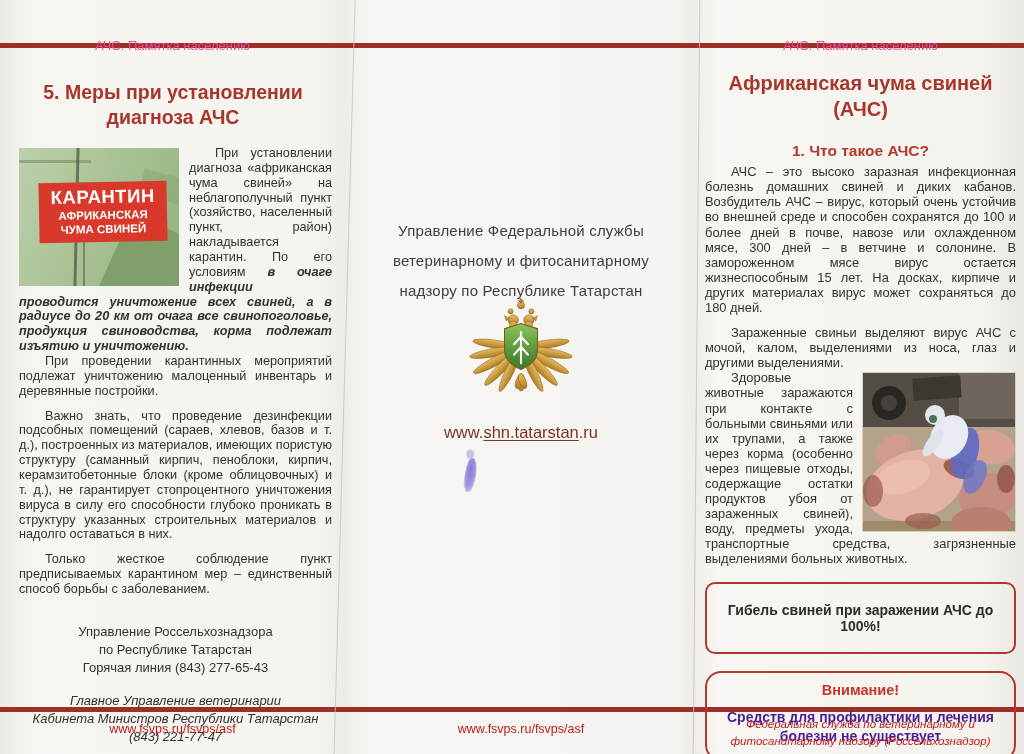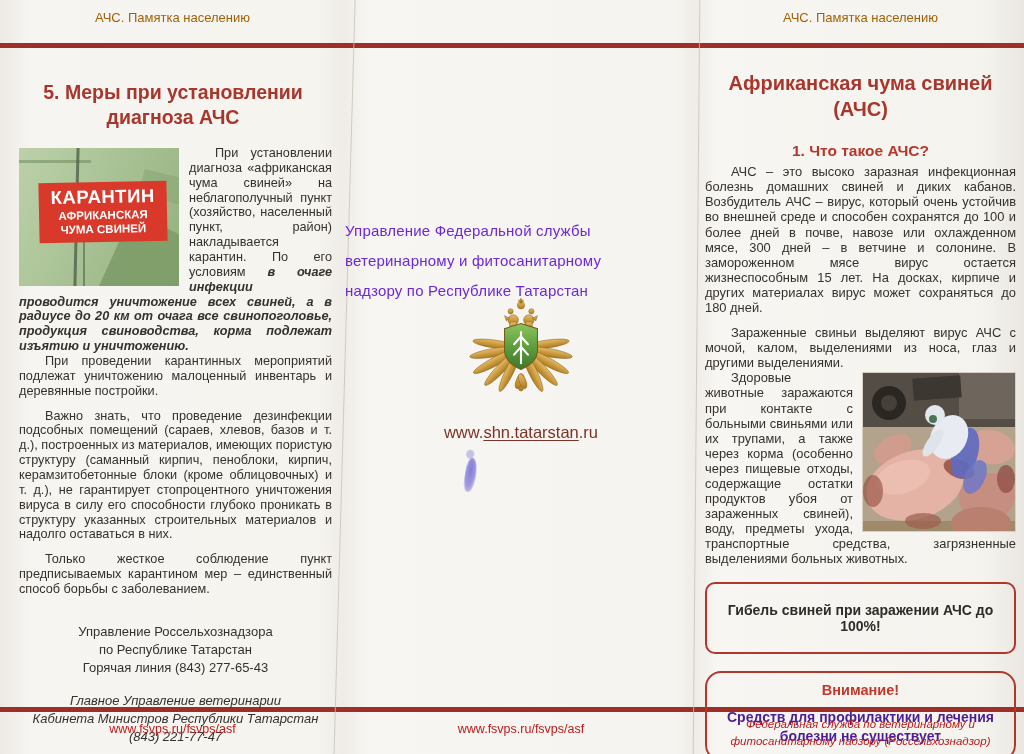--- a/index.html
+++ b/index.html
@@ -8,21 +8,21 @@
     font-family:"Liberation Sans","DejaVu Sans",sans-serif;
     color:#35312d;
     background:linear-gradient(90deg,#edeae5 0%,#f7f5f1 3%,#f6f4ef 31%,#efece7 33.5%,#f8f6f2 36%,#f6f4f0 66%,#efece7 67.8%,#f8f6f2 70%,#f5f3ee 96%,#eae7e2 100%);
   }
   .rule{position:absolute;left:0;width:1024px;height:5px;background:#9e2e27;}
   .rule.top{top:43px;}
   .rule.bottom{top:707px;}
   .fold{position:absolute;top:-10px;height:780px;width:1px;background:#c6c2bb;opacity:.8;}
   .fold.l{left:344px;transform:rotate(1.6deg);}
   .fold.r{left:696px;transform:rotate(0.5deg);}
-  .hdr{position:absolute;top:10px;font-size:13px;color:#a16207;text-align:center;}
+  .hdr{position:absolute;top:38px;font-size:13px;color:#ec4899;text-align:center;}
   .hdr.left{left:0;width:345px;}
   .hdr.right{left:697px;width:327px;}
   .ftr{position:absolute;top:722px;font-size:12.5px;color:#b91c1c;text-align:center;}
   .ftr.l{left:0;width:345px;}
   .ftr.m{left:345px;width:352px;}
   .ftr.r{left:697px;width:327px;top:716px;font-size:11.5px;line-height:1.45;font-style:italic;}
 
   
   .lpanel{position:absolute;left:0;top:0;width:345px;height:754px;}
   .lpanel .title{position:absolute;top:80px;left:12px;width:322px;text-align:center;
@@ -41,21 +41,21 @@
   .qsign .s1{font-size:18.5px;font-weight:bold;letter-spacing:.5px;line-height:1.12;}
   .qsign .s2,.qsign .s3{font-size:11.5px;font-weight:bold;line-height:1.22;}
   .em{font-weight:bold;font-style:italic;}
   .para{text-indent:26px;margin:0;}
   .para + .para{margin-top:10px;}
   .contacts{margin-top:26px;text-align:center;text-indent:0;font-size:13px;line-height:1.38;}
   .contacts .blk + .blk{margin-top:15px;font-style:italic;}
 
   
   .mpanel{position:absolute;left:345px;top:0;width:352px;height:754px;}
-  .org{position:absolute;top:222px;left:0;width:352px;color:#6d28d9;font-size:15px;}
+  .org{position:absolute;top:222px;left:0;width:352px;text-align:center;color:#404040;font-size:15px;}
   .org div{margin-bottom:13px;letter-spacing:.2px;}
   .emblem{position:absolute;top:294px;left:124px;}
   .site{position:absolute;top:423px;left:0;width:352px;text-align:center;color:#7d3226;font-size:16.5px;}
   .site .u{text-decoration:underline;text-underline-offset:2px;}
   .ink{position:absolute;top:458px;left:120px;width:11px;height:34px;border-radius:50% 60% 55% 45%;
     background:radial-gradient(ellipse at 45% 35%,#5d55d0 0%,#837cdb 55%,rgba(131,124,219,0) 100%);
     opacity:.75;transform:rotate(9deg);filter:blur(.6px);}
   .ink:after{content:"";position:absolute;left:-2px;top:-8px;width:8px;height:9px;border-radius:50%;
     background:#8a84da;opacity:.6;}
 

